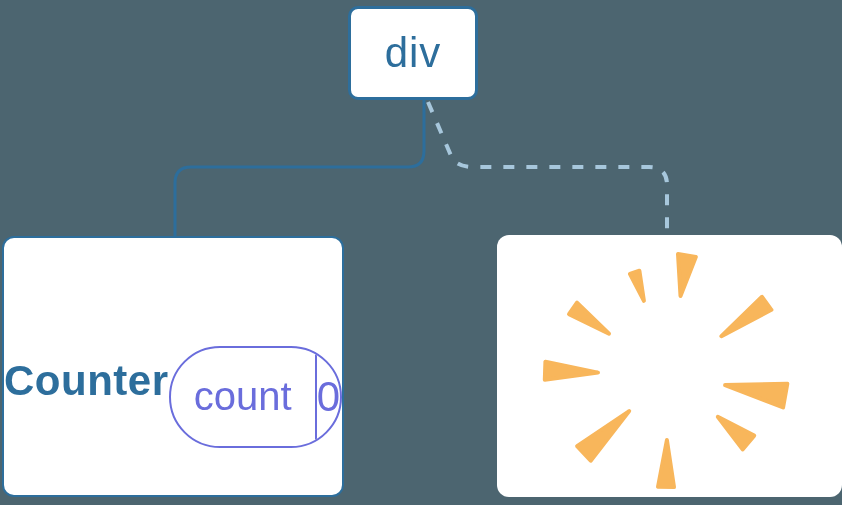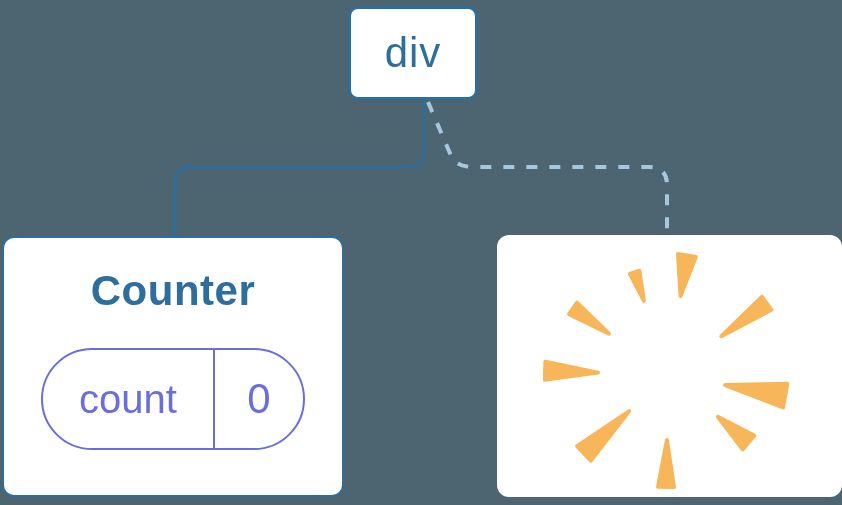--- a/index.html
+++ b/index.html
@@ -57,21 +57,21 @@
     letter-spacing: 1px;
   }
   .counter-card {
     left: 2px;
     top: 236px;
     width: 342px;
     height: 261px;
     border: 2.5px solid var(--accent-blue, #2D6E9C);
     border-radius: 12px;
     display: flex;
-    flex-direction: column;
+    flex-direction: row;
     align-items: center;
     padding-top: 28px;
   }
   .counter-title {
     color: var(--accent-blue, #2D6E9C);
     font-size: 42px;
     font-weight: 600;
     line-height: 50px;
     letter-spacing: 0.5px;
   }

